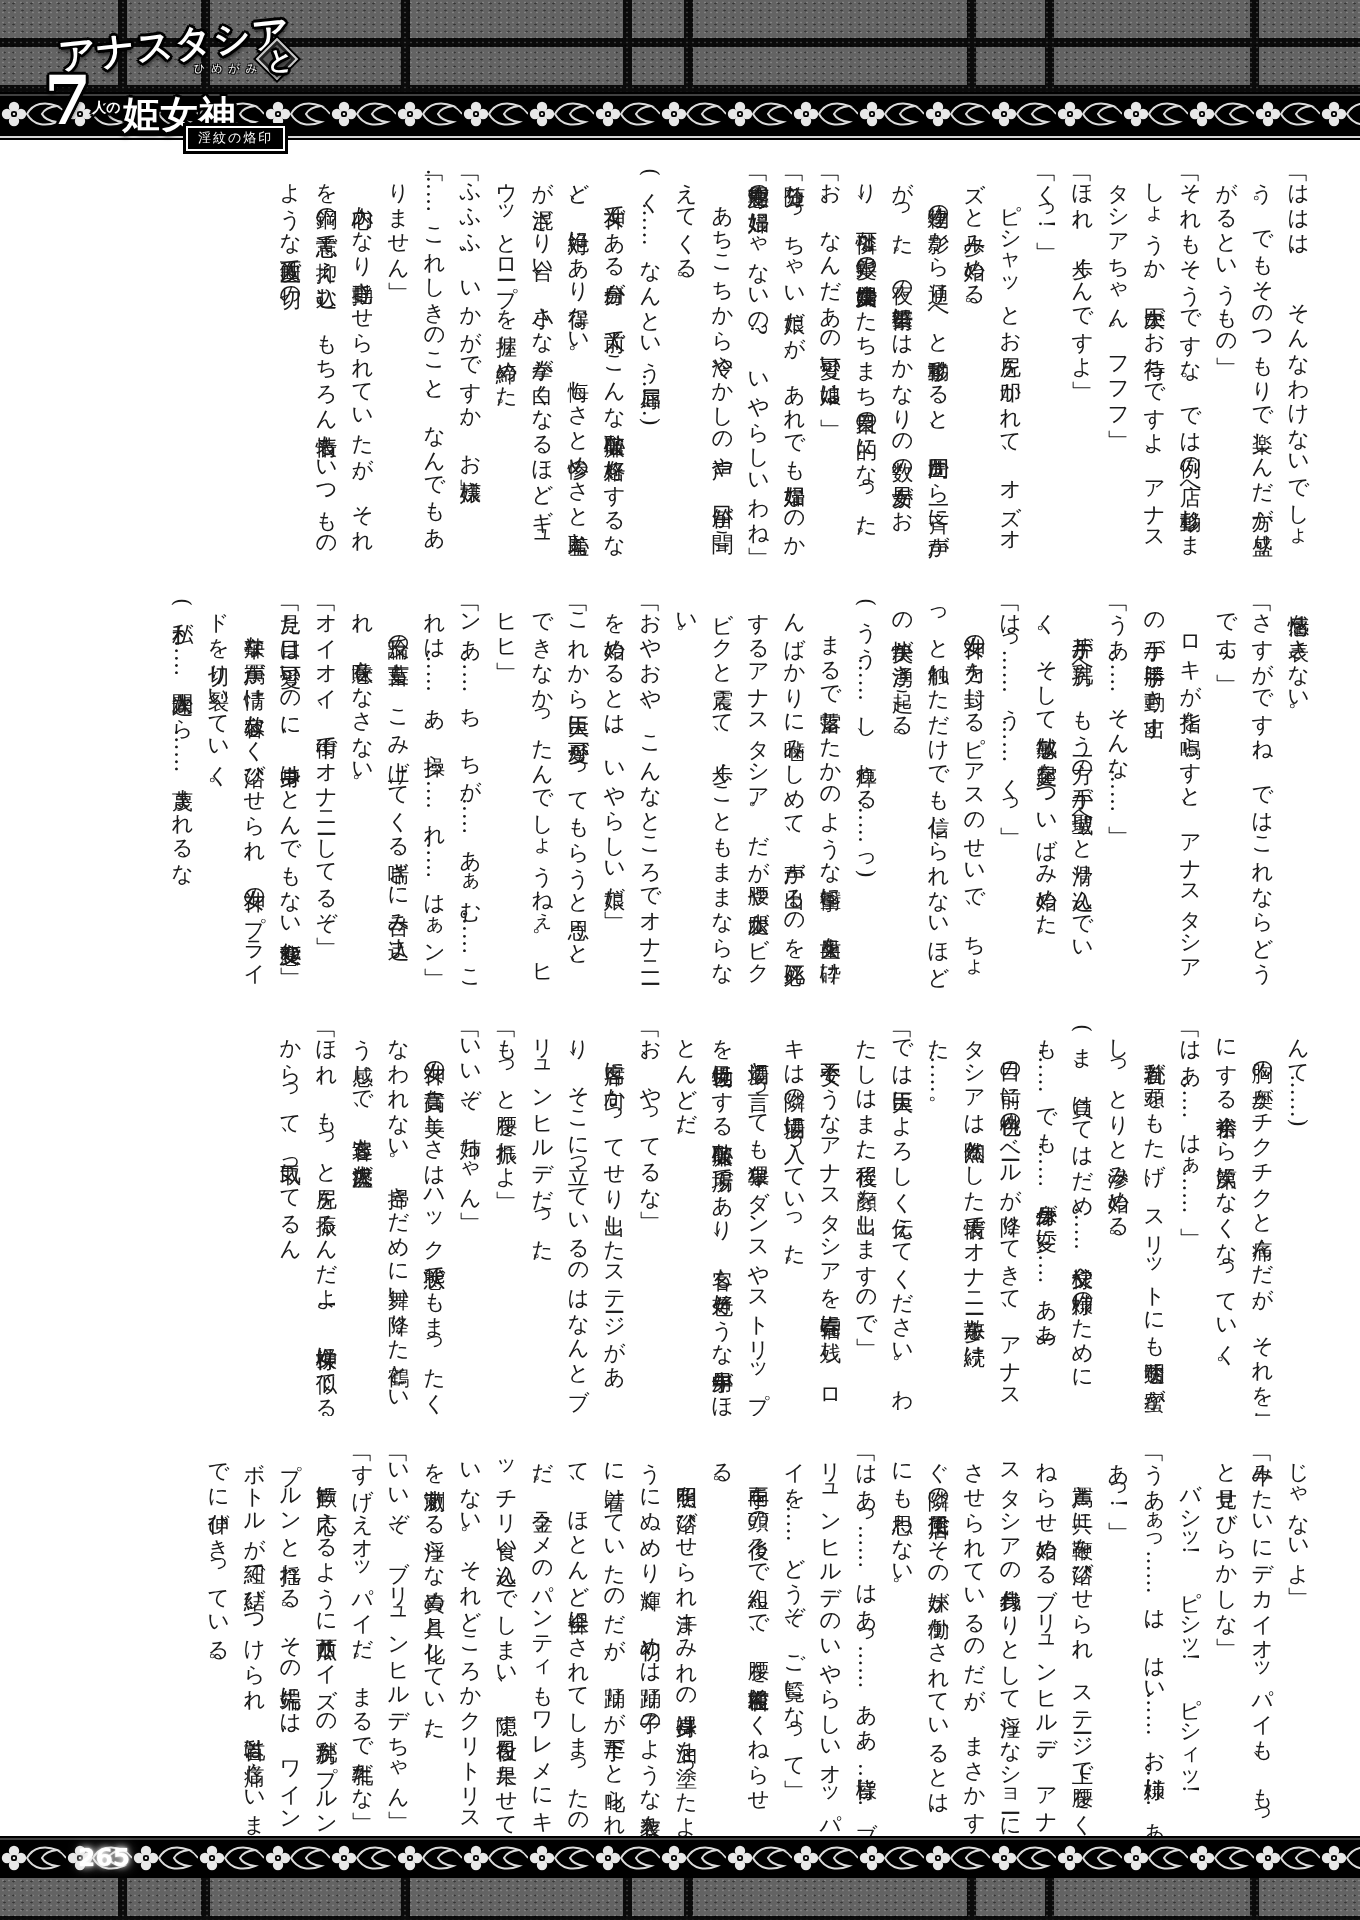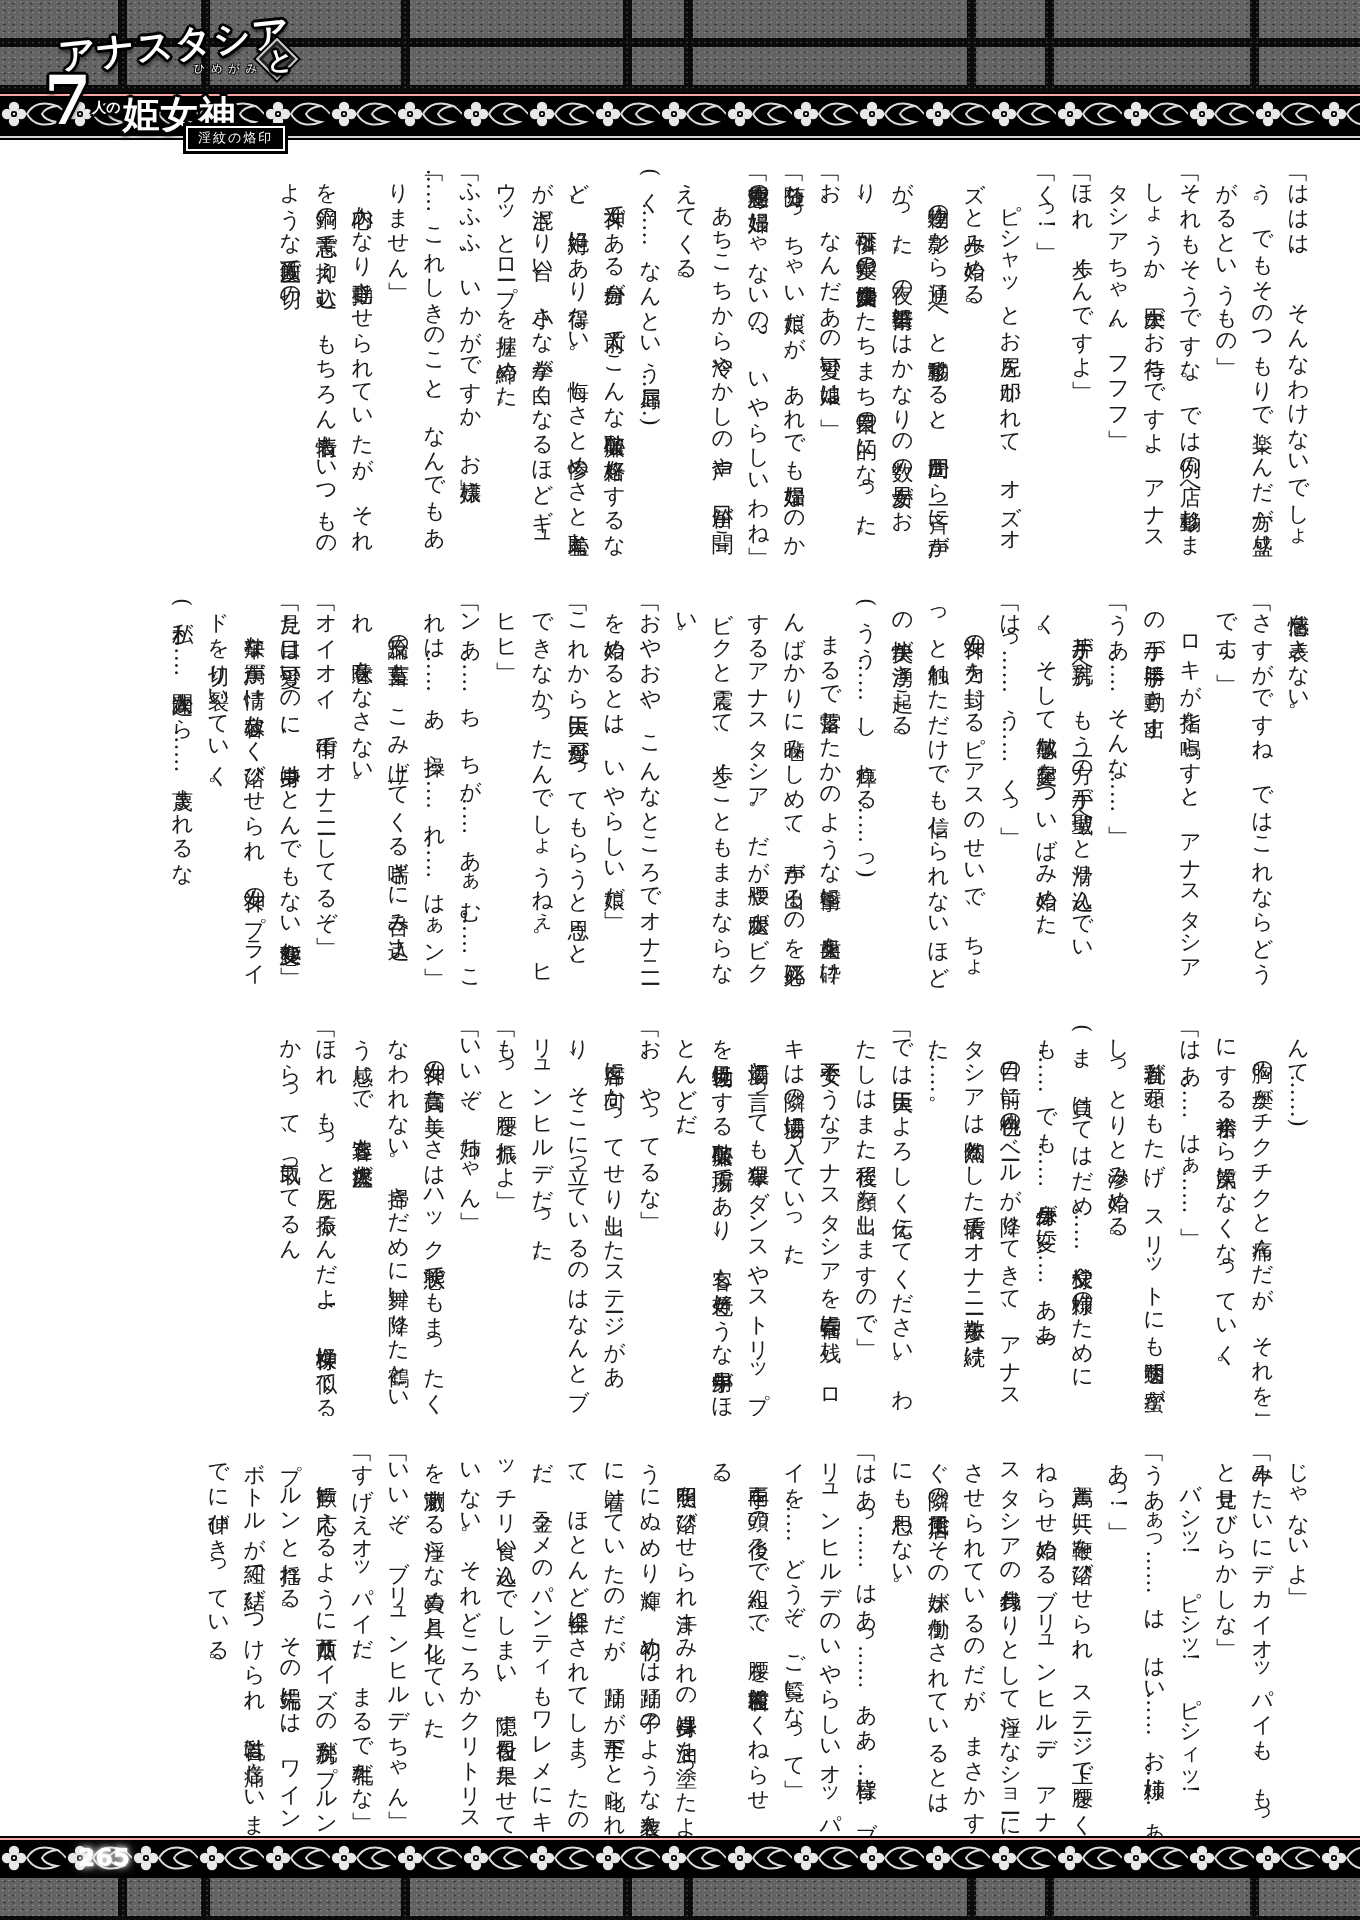--- a/index.html
+++ b/index.html
@@ -22,21 +22,21 @@
       repeating-linear-gradient(180deg, transparent 0 38px, #0a0a0a 38px 47px);
     background-size:6px 5px, 9px 7px, auto, auto, auto;
   }
   .brick-top{top:0;height:96px;}
   .brick-bottom{top:1878px;height:42px;}
 
   
   .ornament{
     position:absolute;left:0;width:1360px;height:40px;
     background:#6d28d9;
-    border-top:2px solid #fca5a5;
+    border-top:2px solid #404040;
     border-bottom:2px solid #d7d7d7;
     box-shadow:0 2px 0 #000, 0 -2px 0 #000;
   }
   .ornament-top{top:94px;}
   .ornament-bottom{top:1838px;}
   .ornament svg{display:block;width:100%;height:100%;}
 
   
   .logo{position:absolute;left:36px;top:4px;width:290px;height:150px;z-index:5;color:#fff;}
   .outline{

